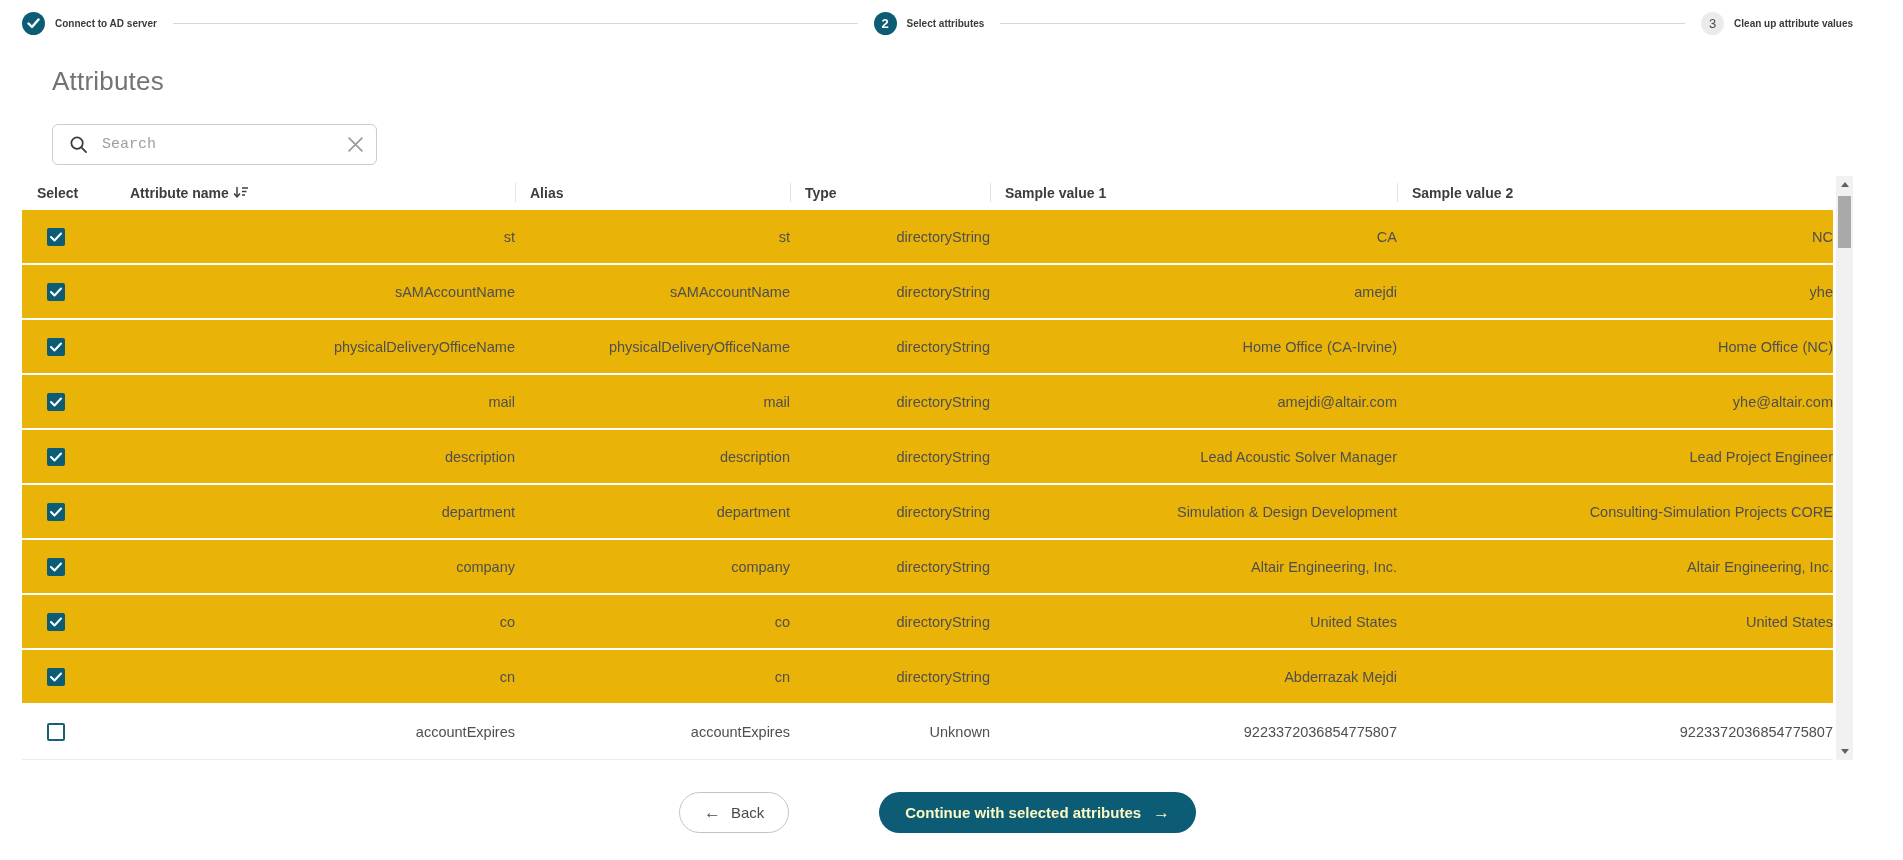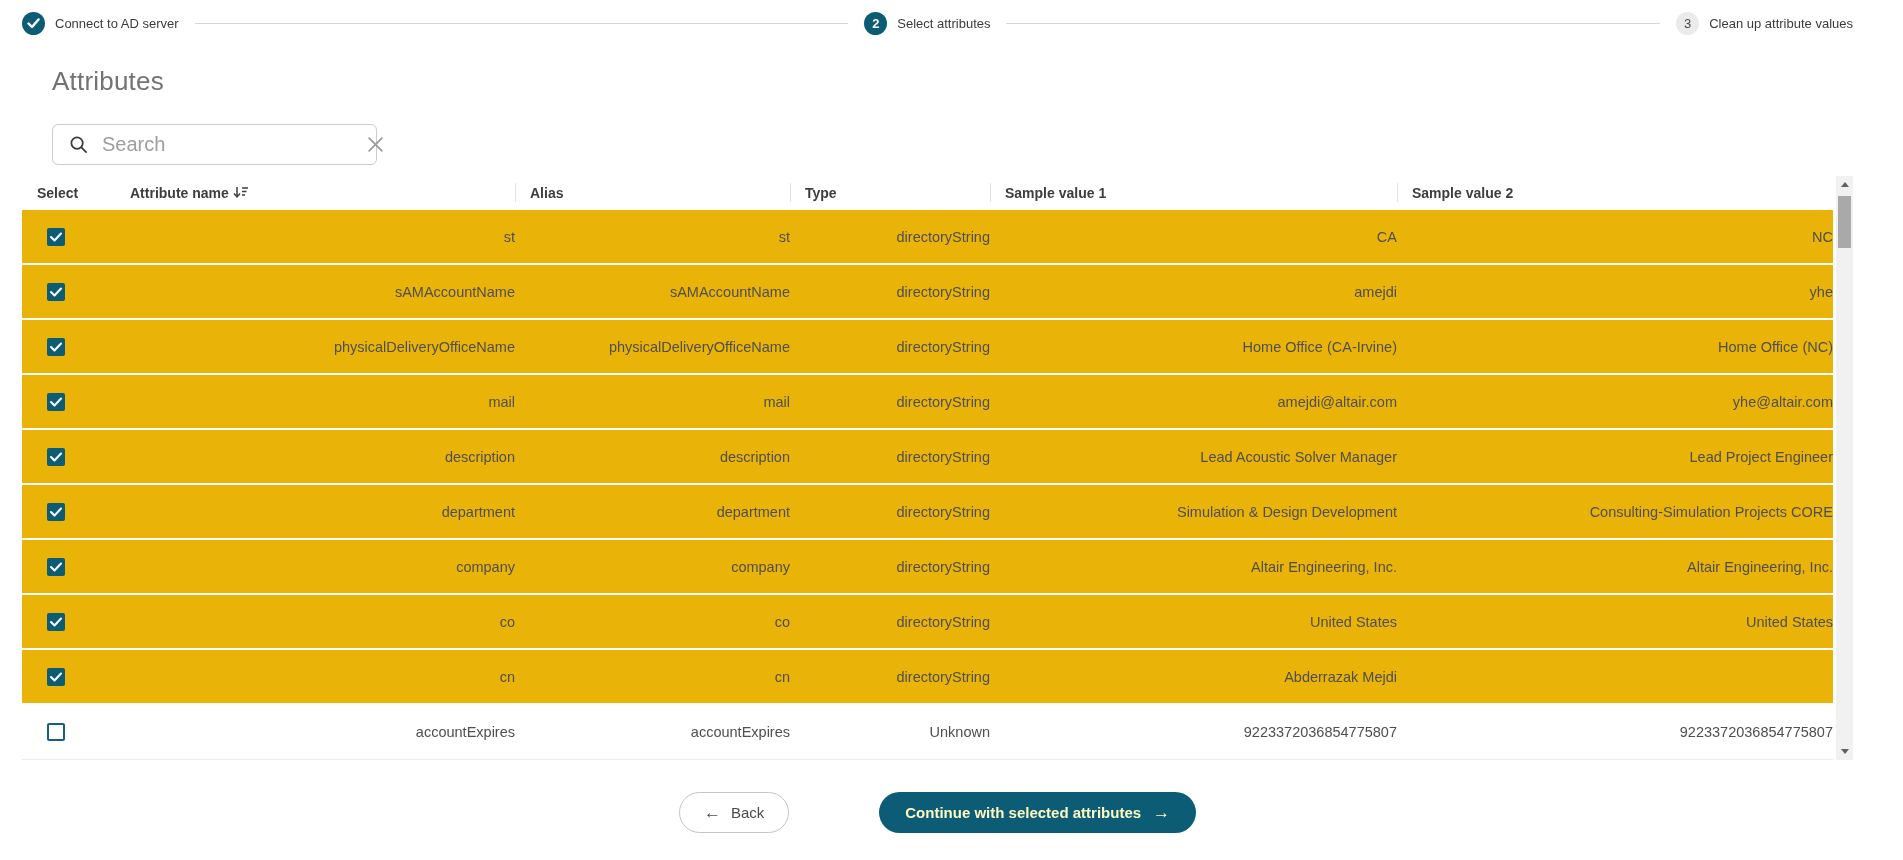--- a/index.html
+++ b/index.html
@@ -11,36 +11,36 @@
   
   .stepper { display: flex; align-items: center; height: 26px; }
   .step { display: flex; align-items: center; gap: 10px; cursor: pointer; white-space: nowrap; }
   .step-circle {
     width: 23px; height: 23px; border-radius: 50%;
     display: flex; align-items: center; justify-content: center;
     font-size: 13px; font-weight: 700; flex: 0 0 auto;
   }
   .step-circle.filled { background: #0d5c76; color: #ffffff; }
   .step-circle.idle { background: #ebebeb; color: #4a4a4a; font-weight: 400; }
-  .step-label { font-size: 13px; font-weight: 400; color: #3b3b3b; }
+  .step-label { font-size: 10px; font-weight: 700; color: #3b3b3b; }
   .connector { flex: 1; height: 1px; background: #d8d8d8; margin: 0 16px; }
   .check-svg { width: 13px; height: 11px; display: block; }
 
   
   .page-title { font-size: 26px; font-weight: 400; color: #737373; margin: 30px 0 0 30px; letter-spacing: 0.2px; }
 
   
   .search-box {
     margin: 27px 0 0 30px; width: 325px; height: 41px;
     border: 1px solid #cccccc; border-radius: 6px;
     display: flex; align-items: center; padding: 0 12px 0 16px; background: #fff;
   }
   .search-box input {
-    border: none; outline: none; flex: 1; font-size: 20px;
-    font-family: Liberation Sans, sans-serif; color: #444;
+    border: none; outline: none; flex: 1; font-size: 15px;
+    font-family: Liberation Mono, monospace; color: #444;
     margin-left: 14px; background: transparent;
   }
   .search-box input::placeholder { color: #9e9e9e; }
   .icon-svg { display: block; }
 
   
   .table-area { display: flex; margin-top: 11px; align-items: stretch; }
   .table { flex: 1; min-width: 0; text-align: right; }
   .trow {
     display: grid;

